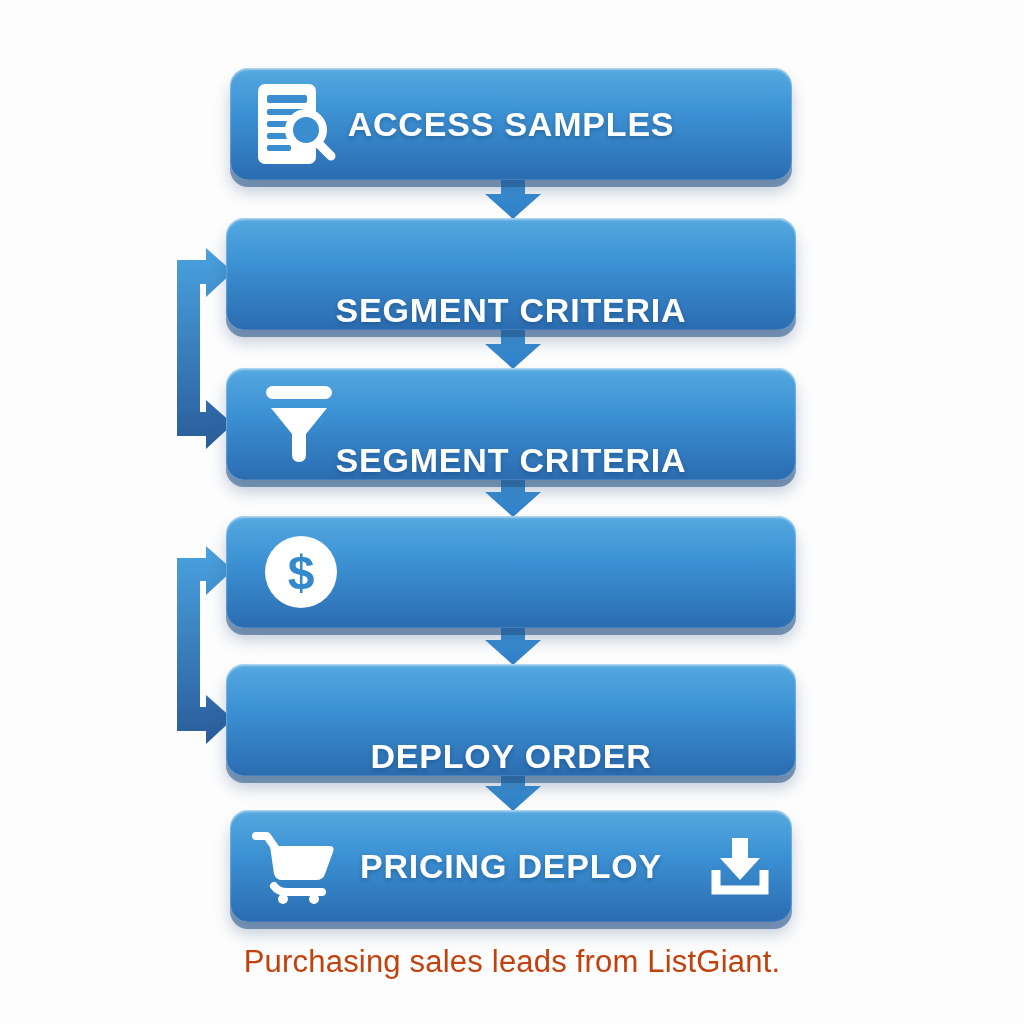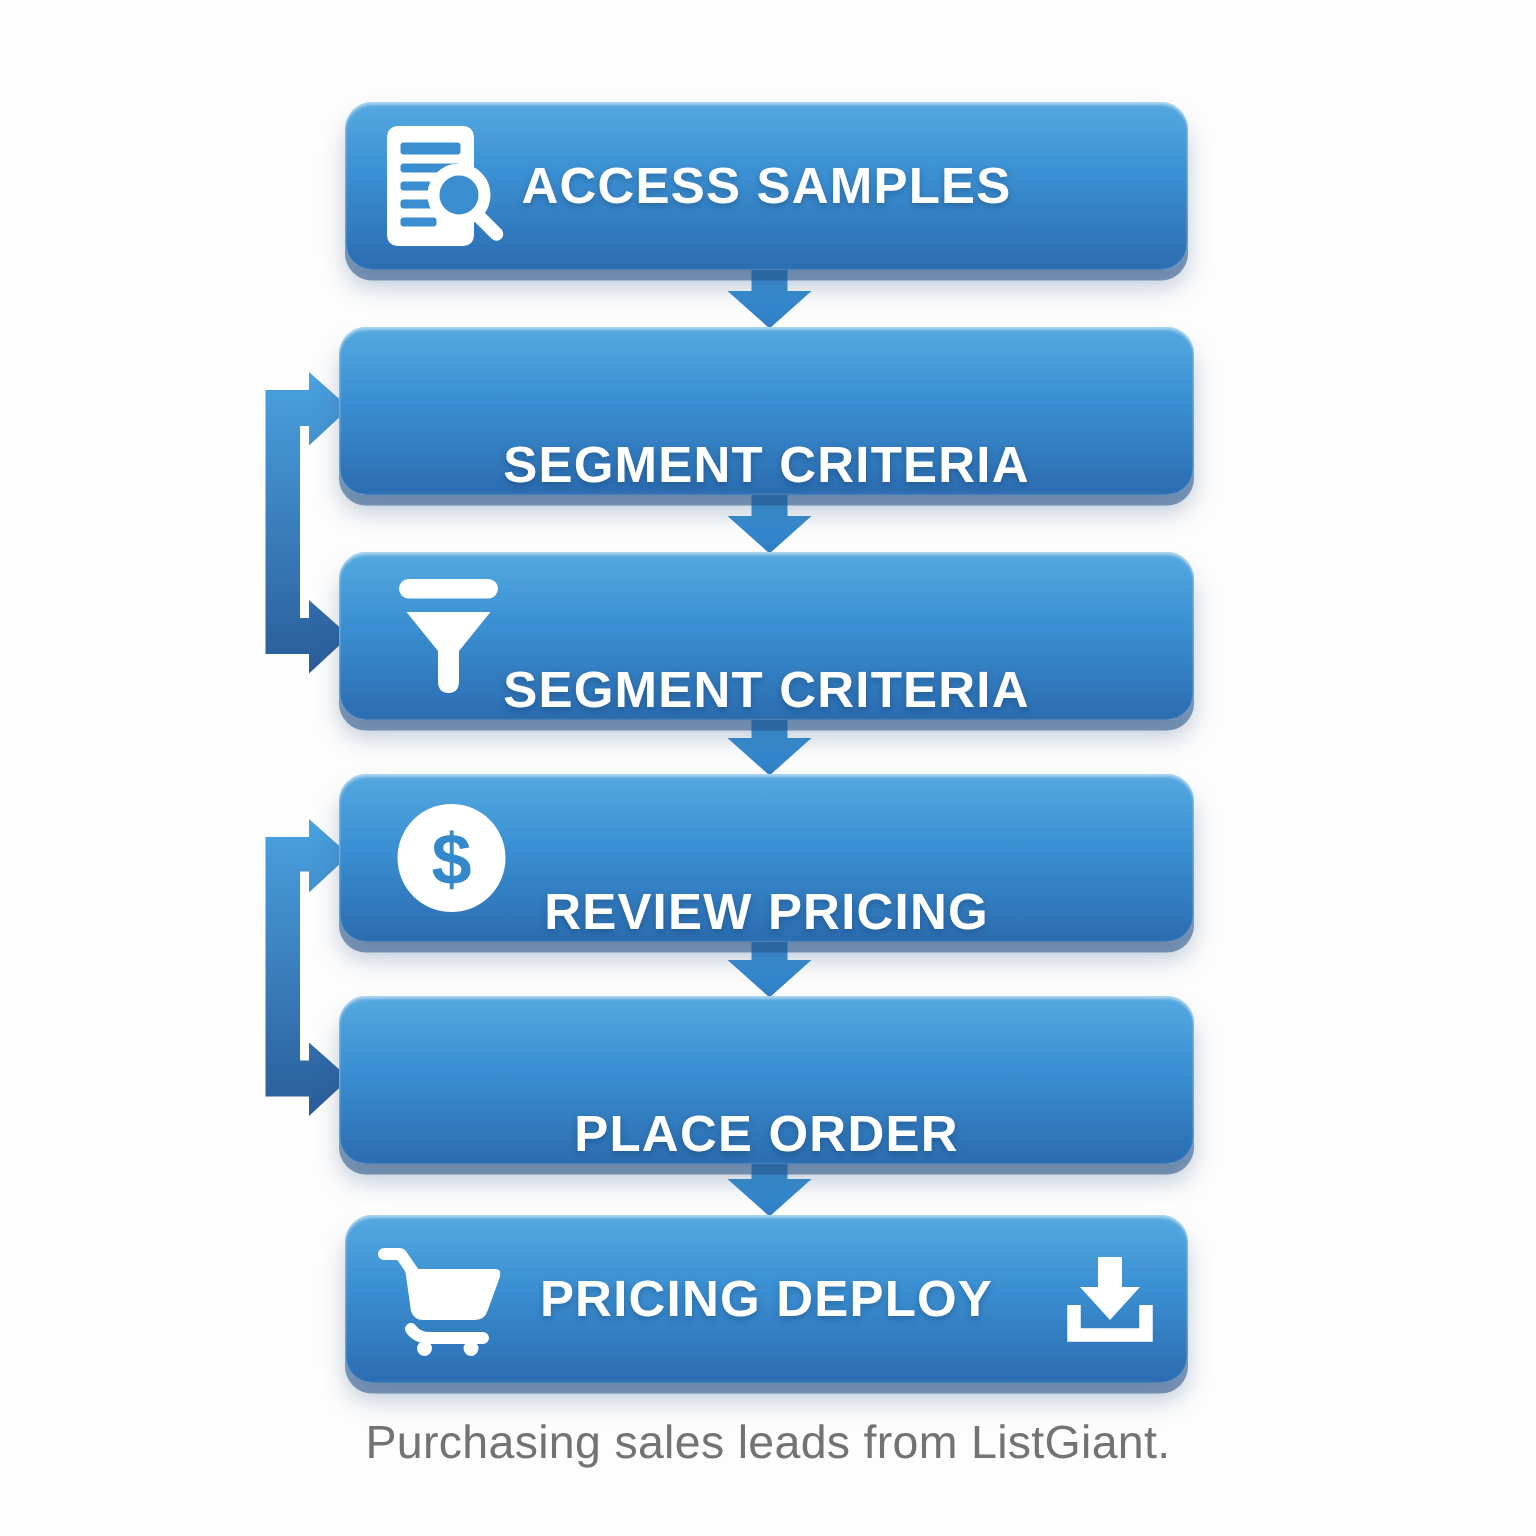--- a/index.html
+++ b/index.html
@@ -26,21 +26,21 @@
     white-space:nowrap;
   }
   .icon{position:absolute;top:50%;transform:translateY(-50%);display:block;line-height:0;}
   .icon-doc{left:20px;}
   .icon-funnel{left:38px;}
   .icon-dollar{left:38px;}
   .icon-cart{left:20px;}
   .icon-download{right:22px;left:auto;}
   .caption{
     position:absolute;left:0;top:944px;width:1024px;
-    text-align:center;color:#737373;font-size:31px;letter-spacing:.2px;
+    text-align:center;color:#c2410c;font-size:31px;letter-spacing:.2px;
   }
 </style>
 </head>
 <body>
 
 <div class="canvas">
 
   <svg class="arrows" viewBox="0 0 1024 1024">
     <defs>
       <linearGradient id="gLoop" x1="0" y1="0" x2="0" y2="1">
@@ -93,25 +93,24 @@
     <span class="label">SEGMENT CRITERIA</span>
   </div>
 
   <div class="box wide" style="top:516px">
     <span class="icon icon-dollar">
       <svg width="74" height="74" viewBox="0 0 74 74">
         <circle cx="37" cy="37" r="36" fill="#ffffff"></circle>
         <text x="37" y="54" text-anchor="middle" font-family="Liberation Sans, sans-serif" font-weight="bold" font-size="48" fill="#3389cc">$</text>
       </svg>
     </span>
-    <span class="label">REVIEW PRICING</span>
   </div>
 
   <div class="box wide" style="top:664px">
-    <span class="label">PLACE ORDER</span>
+    <span class="label">DEPLOY ORDER</span>
   </div>
 
   <div class="box" style="top:810px">
     <span class="icon icon-cart">
       <svg width="86" height="76" viewBox="0 0 86 76">
         <path d="M6,8 L17,8 L26,21" fill="none" stroke="#ffffff" stroke-width="8" stroke-linecap="round" stroke-linejoin="round"></path>
         <path d="M20,18 L80,18 Q85,18 83,24 L75,46 Q73,52 66,52 L32,52 Q26,52 24,46 Z" fill="#ffffff"></path>
         <path d="M24,58 Q28,64 37,64 L72,64" fill="none" stroke="#ffffff" stroke-width="8" stroke-linecap="round"></path>
         <circle cx="33" cy="71" r="5" fill="#ffffff"></circle>
         <circle cx="64" cy="71" r="5" fill="#ffffff"></circle>

